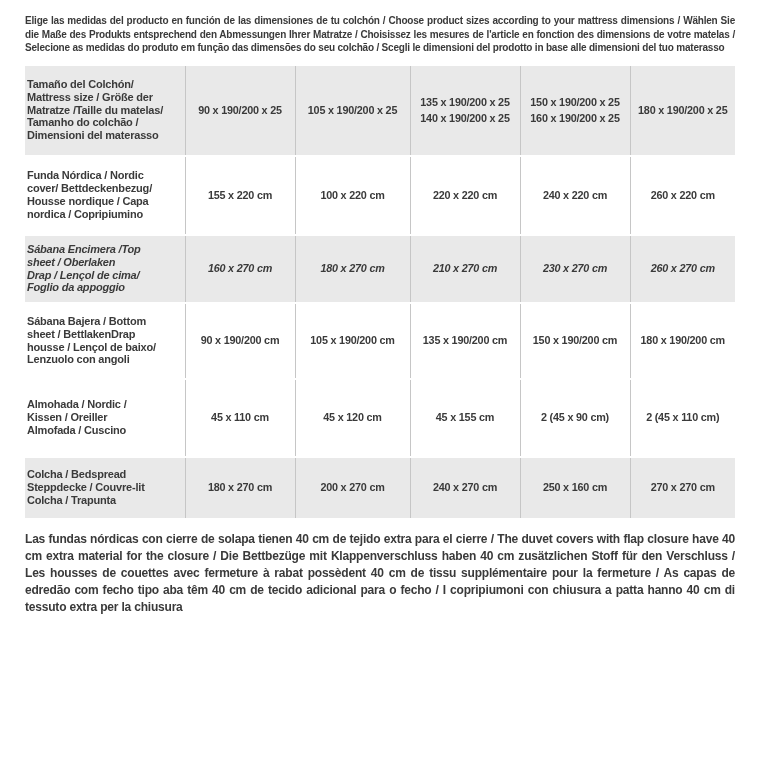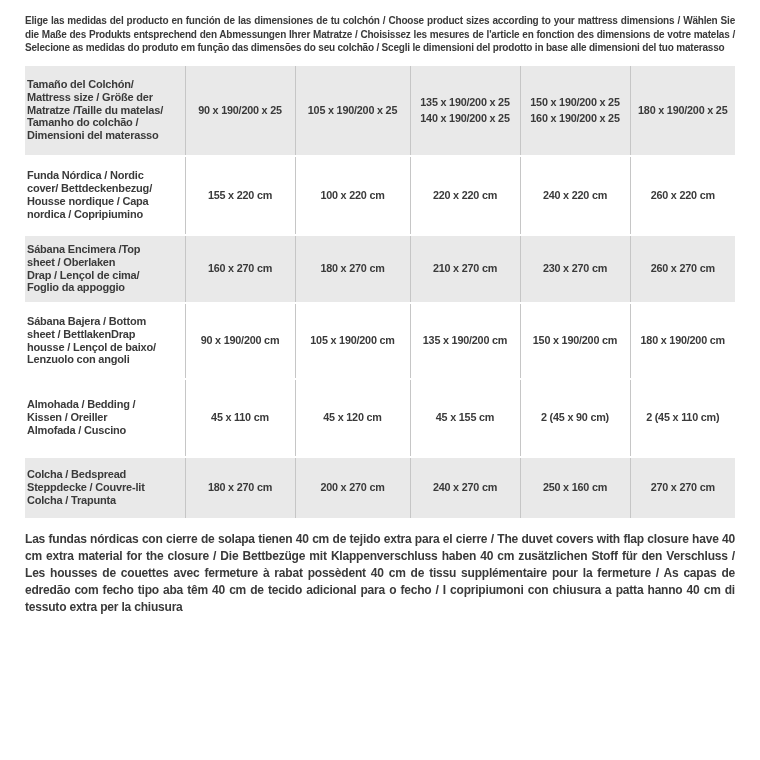--- a/index.html
+++ b/index.html
@@ -61,21 +61,21 @@
   td.value{
     text-align:center;
     font-size:10.8px;
     line-height:1.5;
     padding:4px 2px;
     white-space:pre-line;
   }
   
   table.sizes tr:nth-child(1){height:90px;}
   table.sizes tr:nth-child(2){height:79px;}
-  table.sizes tr:nth-child(3){height:68px;}
+  table.sizes tr:nth-child(3){height:68px;font-style:italic;}
   table.sizes tr:nth-child(4){height:76px;}
   table.sizes tr:nth-child(5){height:78px;}
   table.sizes tr:nth-child(6){height:62px;}
   table.sizes tr:nth-child(7){height:66px;}
   table.sizes tr:nth-child(8){height:72px;}
   .note{
     font-size:12px;
     font-weight:bold;
     line-height:1.42;
     letter-spacing:-0.2px;
@@ -141,21 +141,21 @@
 sheet / BettlakenDrap
 housse / Lençol de baixo/
 Lenzuolo con angoli</th>
           <td class="value">90 x 190/200 cm</td>
           <td class="value">105 x 190/200 cm</td>
           <td class="value">135 x 190/200 cm</td>
           <td class="value">150 x 190/200 cm</td>
           <td class="value">180 x 190/200 cm</td>
         </tr>
         <tr class="plain">
-          <th class="label">Almohada  / Bedding /
+          <th class="label">Almohada  / Nordic /
 Kissen / Oreiller
 Almofada / Cuscino</th>
           <td class="value">45 x 110 cm</td>
           <td class="value">45 x 120 cm</td>
           <td class="value">45 x 155 cm</td>
           <td class="value">2 (45 x 90 cm)</td>
           <td class="value">2 (45 x 110 cm)</td>
         </tr>
         <tr class="shaded">
           <th class="label">Colcha / Bedspread

